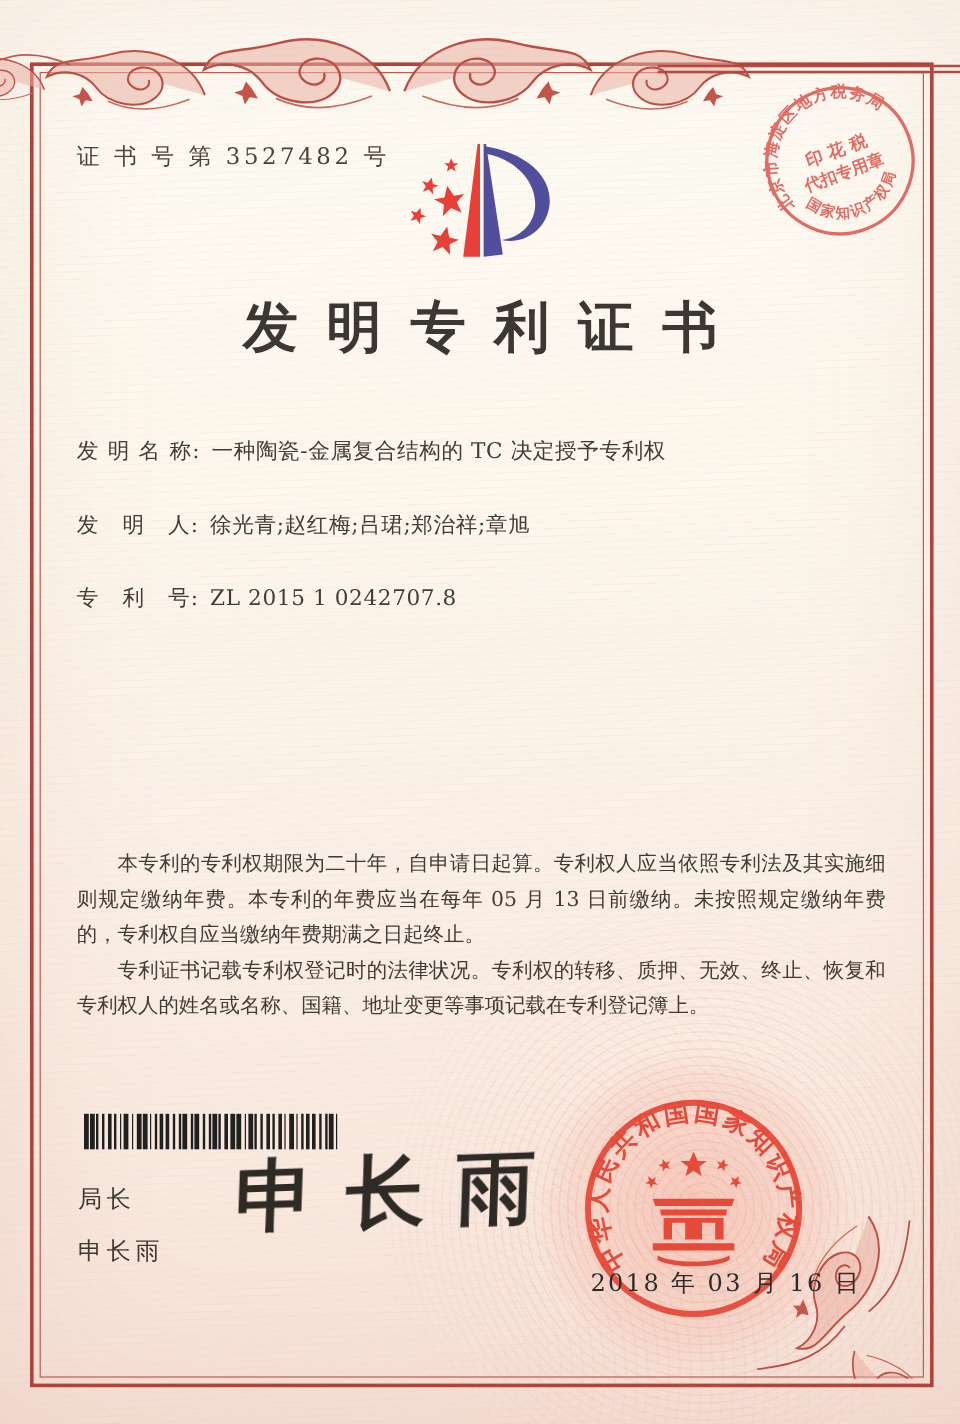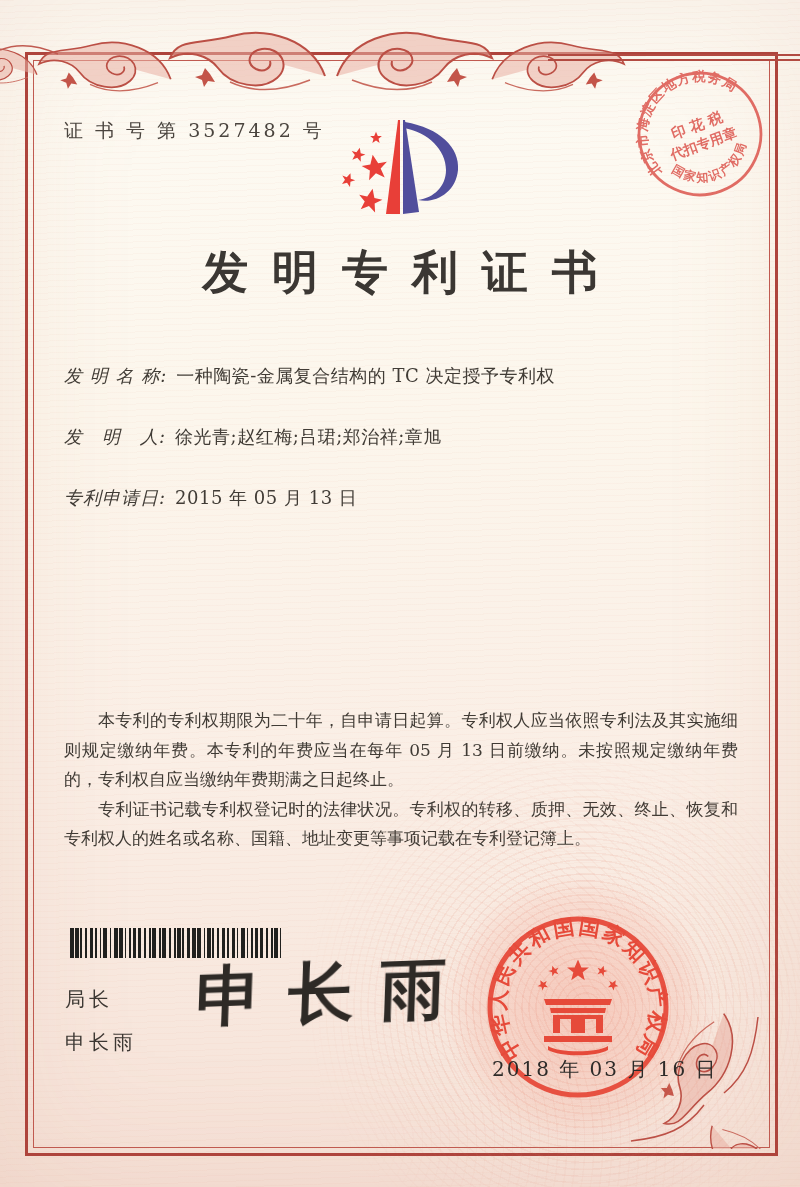--- a/index.html
+++ b/index.html
@@ -31,21 +31,21 @@
   .tax-stamp{position:absolute;left:636px;top:70px;width:128px;height:128px;transform:rotate(-20deg);opacity:.88;}
 
   .title{
     position:absolute;left:0;top:242px;width:100%;text-align:center;
     font-size:46px;font-weight:700;color:#3b3733;
     letter-spacing:.52em;text-indent:.52em;
   }
 
   .fields{position:absolute;left:64px;top:364px;width:680px;}
   .field-row{height:24px;margin-bottom:37px;font-size:18px;color:#413c36;white-space:nowrap;}
-  .field-label{letter-spacing:1px;font-style:italic;}
+  .field-label{letter-spacing:1px;}
   .field-value{margin-left:9px;letter-spacing:.5px;}
 
   .paragraphs{position:absolute;left:64px;top:706px;width:674px;font-size:17px;line-height:29.5px;color:#403b35;text-align:justify;}
   .paragraphs p{margin:0;text-indent:2em;}
 
   .barcode{position:absolute;left:70px;top:928px;width:224px;height:30px;overflow:hidden;white-space:nowrap;font-size:0;}
   .barcode i{display:inline-block;height:30px;background:#20201e;}
 
   .director{position:absolute;left:65px;top:986px;font-size:20px;color:#3d3833;letter-spacing:4px;}
   .director div{margin-bottom:16px;}
@@ -129,21 +129,21 @@
   <div class="title">发明专利证书</div>
 
   <div class="fields">
     <div class="field-row">
       <span class="field-label">发 明 名 称:</span><span class="field-value">一种陶瓷-金属复合结构的 TC 决定授予专利权</span>
     </div>
     <div class="field-row">
       <span class="field-label">发　明　人:</span><span class="field-value">徐光青;赵红梅;吕珺;郑治祥;章旭</span>
     </div>
     <div class="field-row">
-      <span class="field-label">专利申请日:</span><span class="field-value">2015 年 05 月 13 日</span>
+      <span class="field-label">专　利　号:</span><span class="field-value">ZL 2015 1 0242707.8</span>
     </div>
   </div>
 
   <div class="paragraphs">
     <p>本专利的专利权期限为二十年，自申请日起算。专利权人应当依照专利法及其实施细则规定缴纳年费。本专利的年费应当在每年 05 月 13 日前缴纳。未按照规定缴纳年费的，专利权自应当缴纳年费期满之日起终止。</p>
     <p>专利证书记载专利权登记时的法律状况。专利权的转移、质押、无效、终止、恢复和专利权人的姓名或名称、国籍、地址变更等事项记载在专利登记簿上。</p>
   </div>
 
   <div class="barcode"><i style="width: 3.6px;"></i><i style="width: 1.5px; background: transparent;"></i><i style="width: 3.6px;"></i><i style="width: 1.5px; background: transparent;"></i><i style="width: 1.8px;"></i><i style="width: 3px; background: transparent;"></i><i style="width: 1.8px;"></i><i style="width: 3px; background: transparent;"></i><i style="width: 3.6px;"></i><i style="width: 1.5px; background: transparent;"></i><i style="width: 1.8px;"></i><i style="width: 3px; background: transparent;"></i><i style="width: 1.8px;"></i><i style="width: 1.5px; background: transparent;"></i><i style="width: 3.6px;"></i><i style="width: 3px; background: transparent;"></i><i style="width: 1.8px;"></i><i style="width: 3px; background: transparent;"></i><i style="width: 3.6px;"></i><i style="width: 1.5px; background: transparent;"></i><i style="width: 3.6px;"></i><i style="width: 1.5px; background: transparent;"></i><i style="width: 1.8px;"></i><i style="width: 3px; background: transparent;"></i><i style="width: 1.8px;"></i><i style="width: 1.5px; background: transparent;"></i><i style="width: 3.6px;"></i><i style="width: 1.5px; background: transparent;"></i><i style="width: 3.6px;"></i><i style="width: 3px; background: transparent;"></i><i style="width: 1.8px;"></i><i style="width: 3px; background: transparent;"></i><i style="width: 1.8px;"></i><i style="width: 1.5px; background: transparent;"></i><i style="width: 3.6px;"></i><i style="width: 3px; background: transparent;"></i><i style="width: 1.8px;"></i><i style="width: 1.5px; background: transparent;"></i><i style="width: 3.6px;"></i><i style="width: 3px; background: transparent;"></i><i style="width: 1.8px;"></i><i style="width: 3px; background: transparent;"></i><i style="width: 1.8px;"></i><i style="width: 1.5px; background: transparent;"></i><i style="width: 3.6px;"></i><i style="width: 1.5px; background: transparent;"></i><i style="width: 1.8px;"></i><i style="width: 3px; background: transparent;"></i><i style="width: 3.6px;"></i><i style="width: 1.5px; background: transparent;"></i><i style="width: 3.6px;"></i><i style="width: 1.5px; background: transparent;"></i><i style="width: 3.6px;"></i><i style="width: 3px; background: transparent;"></i><i style="width: 1.8px;"></i><i style="width: 1.5px; background: transparent;"></i><i style="width: 3.6px;"></i><i style="width: 1.5px; background: transparent;"></i><i style="width: 1.8px;"></i><i style="width: 3px; background: transparent;"></i><i style="width: 1.8px;"></i><i style="width: 3px; background: transparent;"></i><i style="width: 3.6px;"></i><i style="width: 1.5px; background: transparent;"></i><i style="width: 1.8px;"></i><i style="width: 3px; background: transparent;"></i><i style="width: 3.6px;"></i><i style="width: 1.5px; background: transparent;"></i><i style="width: 1.8px;"></i><i style="width: 3px; background: transparent;"></i><i style="width: 3.6px;"></i><i style="width: 1.5px; background: transparent;"></i><i style="width: 1.8px;"></i><i style="width: 3px; background: transparent;"></i><i style="width: 1.8px;"></i><i style="width: 1.5px; background: transparent;"></i><i style="width: 3.6px;"></i><i style="width: 1.5px; background: transparent;"></i><i style="width: 3.6px;"></i><i style="width: 3px; background: transparent;"></i><i style="width: 1.8px;"></i><i style="width: 3px; background: transparent;"></i><i style="width: 1.8px;"></i><i style="width: 1.5px; background: transparent;"></i><i style="width: 3.6px;"></i><i style="width: 1.5px; background: transparent;"></i><i style="width: 1.8px;"></i><i style="width: 3px; background: transparent;"></i></div>
 

